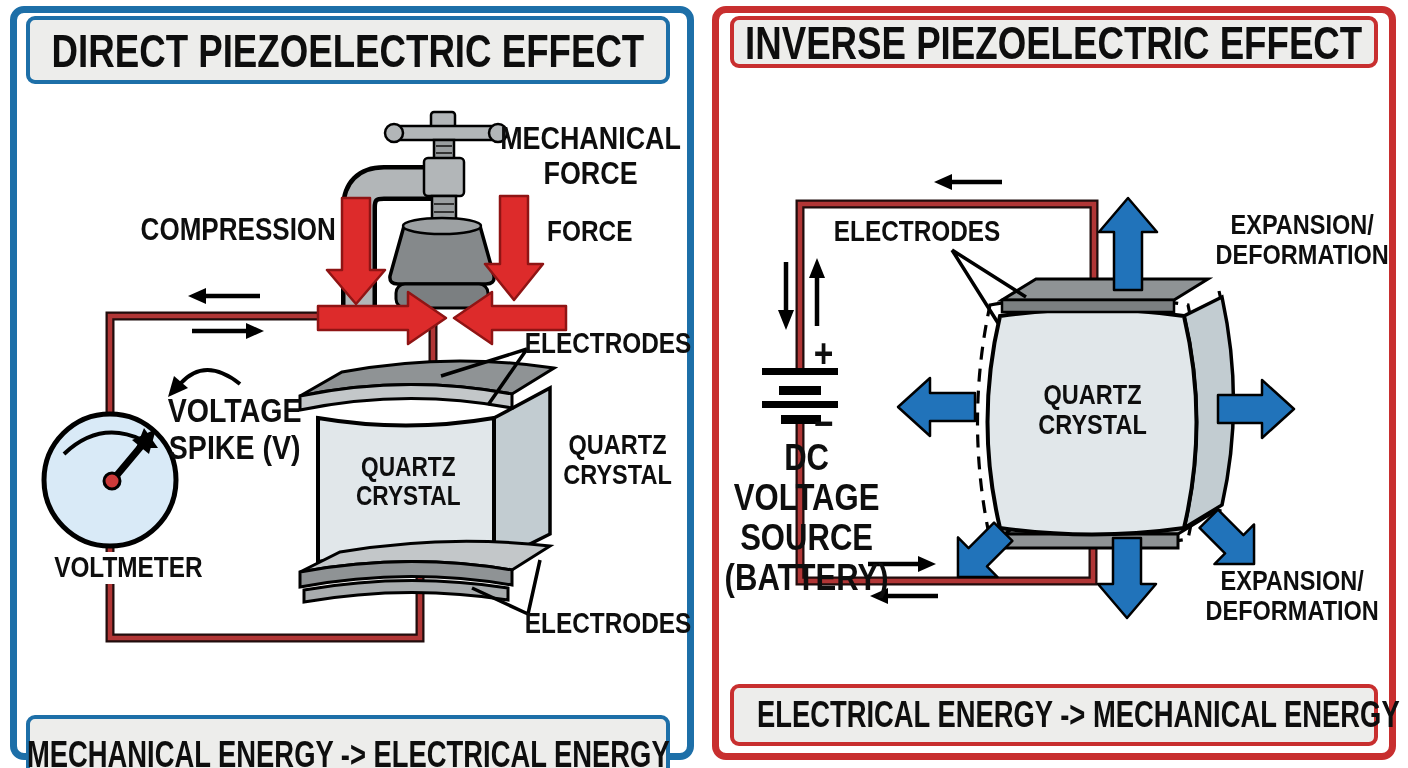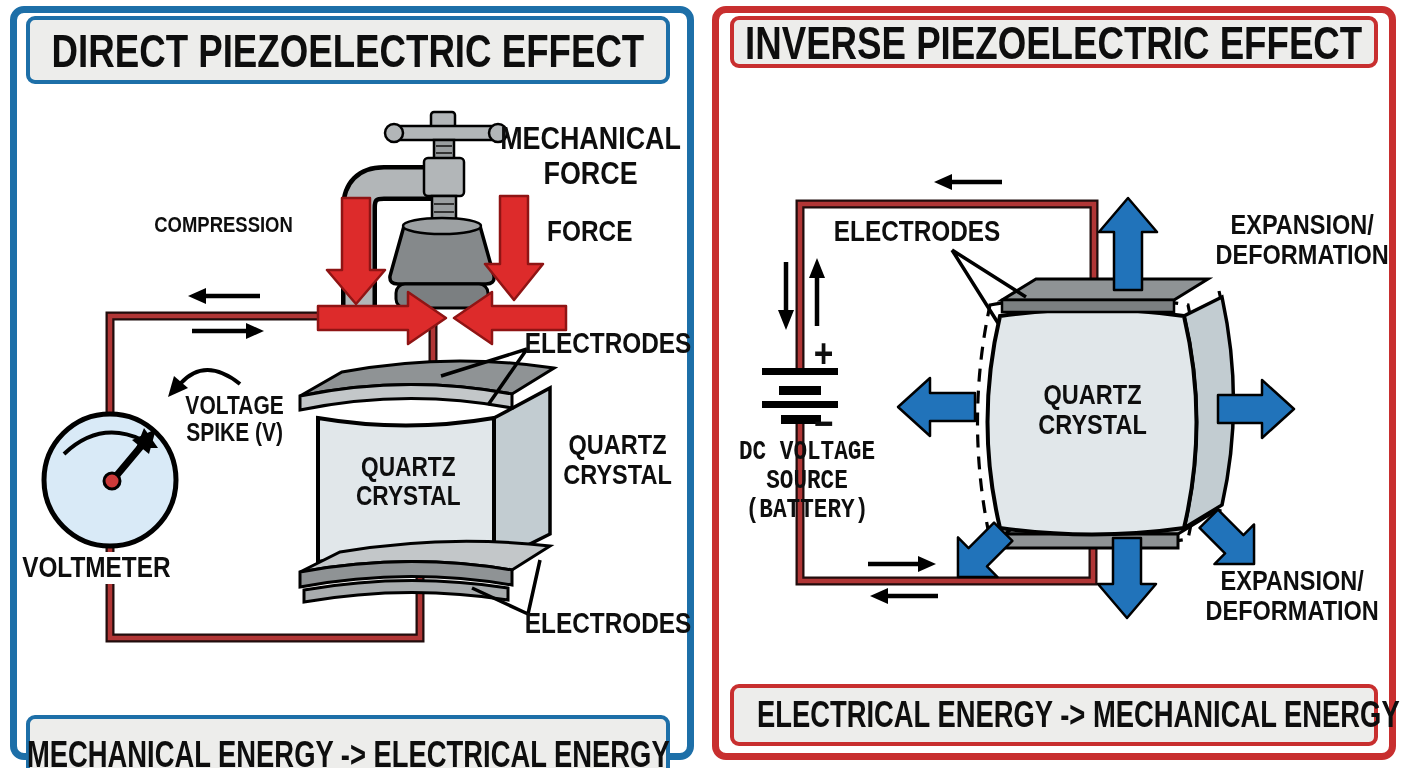--- a/index.html
+++ b/index.html
@@ -200,60 +200,60 @@
         <polygon class="blue-arrow" points="-13,-30 -13,6 -28,6 0,34 28,6 13,6 13,-30" transform="translate(982,553) rotate(45)"></polygon>
         <polygon class="blue-arrow" points="-13,-30 -13,6 -28,6 0,34 28,6 13,6 13,-30" transform="translate(1230,540) rotate(-45)"></polygon>
       </g>
     </g>
   </svg>
 
   <div class="lbl" style="left:498px;top:121px;width:185px;font-size:32px;">
     <span class="cx">MECHANICAL
 FORCE</span>
     </div>
-  <div class="lbl" style="left:124px;top:213px;width:200px;font-size:22px;">
+  <div class="lbl" style="left:138px;top:213px;width:200px;font-size:31px;">
     <span class="cx">COMPRESSION</span>
     </div>
   <div class="lbl" style="left:532px;top:216px;width:115px;font-size:29px;">
     <span class="cx">FORCE</span>
     </div>
   <div class="lbl" style="left:518px;top:328px;width:180px;font-size:29px;">
     <span class="cx">ELECTRODES</span>
     </div>
   <div class="lbl" style="left:328px;top:453px;width:160px;font-size:27px;">
     <span class="cx">QUARTZ
 CRYSTAL</span>
     </div>
   <div class="lbl" style="left:552px;top:430px;width:132px;font-size:28px;">
     <span class="cx">QUARTZ
 CRYSTAL</span>
     </div>
   <div class="lbl" style="left:518px;top:608px;width:180px;font-size:29px;">
     <span class="cx">ELECTRODES</span>
     </div>
-  <div class="lbl" style="left:160px;top:392px;width:150px;font-size:25px;">
+  <div class="lbl" style="left:160px;top:392px;width:150px;font-size:34px;">
     <span class="cx">VOLTAGE
 SPIKE (V)</span>
     </div>
-  <div class="lbl" style="left:16px;top:552px;width:160px;font-size:29px;">
+  <div class="lbl" style="left:48px;top:552px;width:160px;font-size:29px;">
     <span class="cx">VOLTMETER</span>
     </div>
 
   <div class="lbl" style="left:832px;top:216px;width:170px;font-size:29px;">
     <span class="cx">ELECTRODES</span>
     </div>
   <div class="lbl" style="left:1202px;top:210px;width:200px;font-size:28px;">
     <span class="cx">EXPANSION/
 DEFORMATION</span>
     </div>
   <div class="lbl" style="left:1025px;top:380px;width:135px;font-size:28px;">
     <span class="cx">QUARTZ
 CRYSTAL</span>
     </div>
-  <div class="lbl" style="left:722px;top:438px;width:170px;font-size:27px;font-family:Liberation Mono, monospace;">
+  <div class="lbl" style="left:722px;top:438px;width:170px;font-size:37px;">
     <span class="cx">DC VOLTAGE
 SOURCE
 (BATTERY)</span>
     </div>
   <div class="lbl" style="left:1192px;top:566px;width:200px;font-size:28px;">
     <span class="cx">EXPANSION/
 DEFORMATION</span>
     </div>
   <div class="lbl" style="left:806px;top:332px;width:36px;font-size:40px;">
     <span class="cx">+</span>

